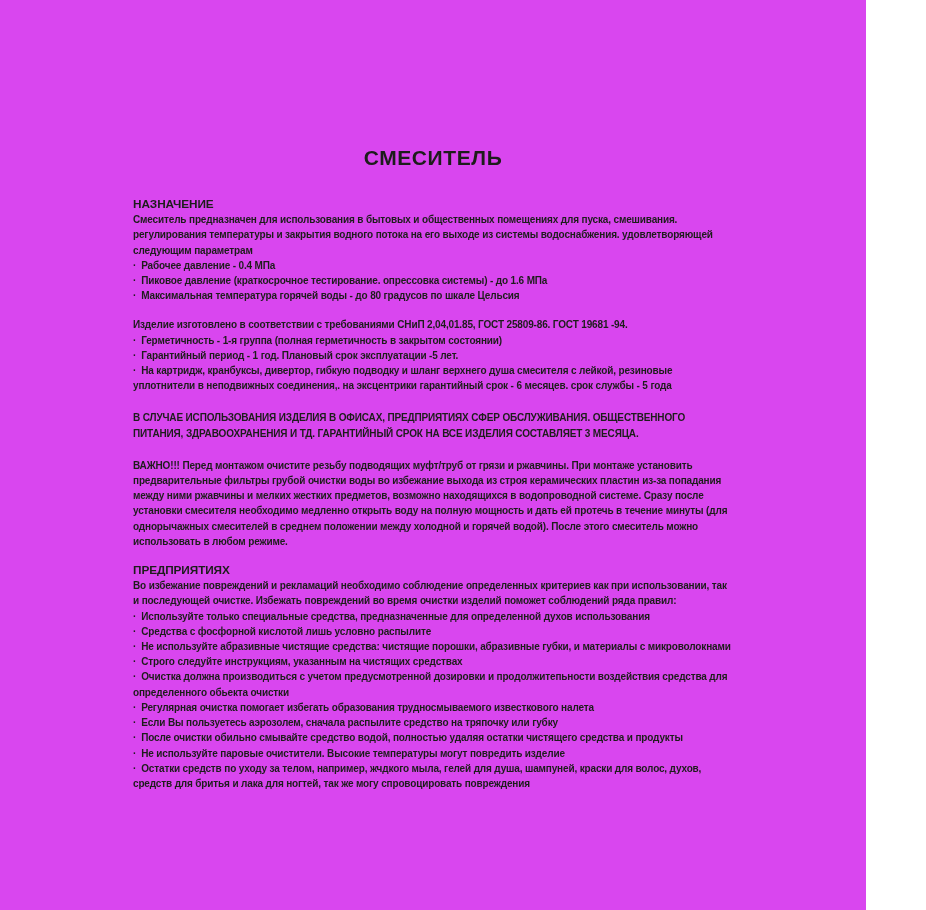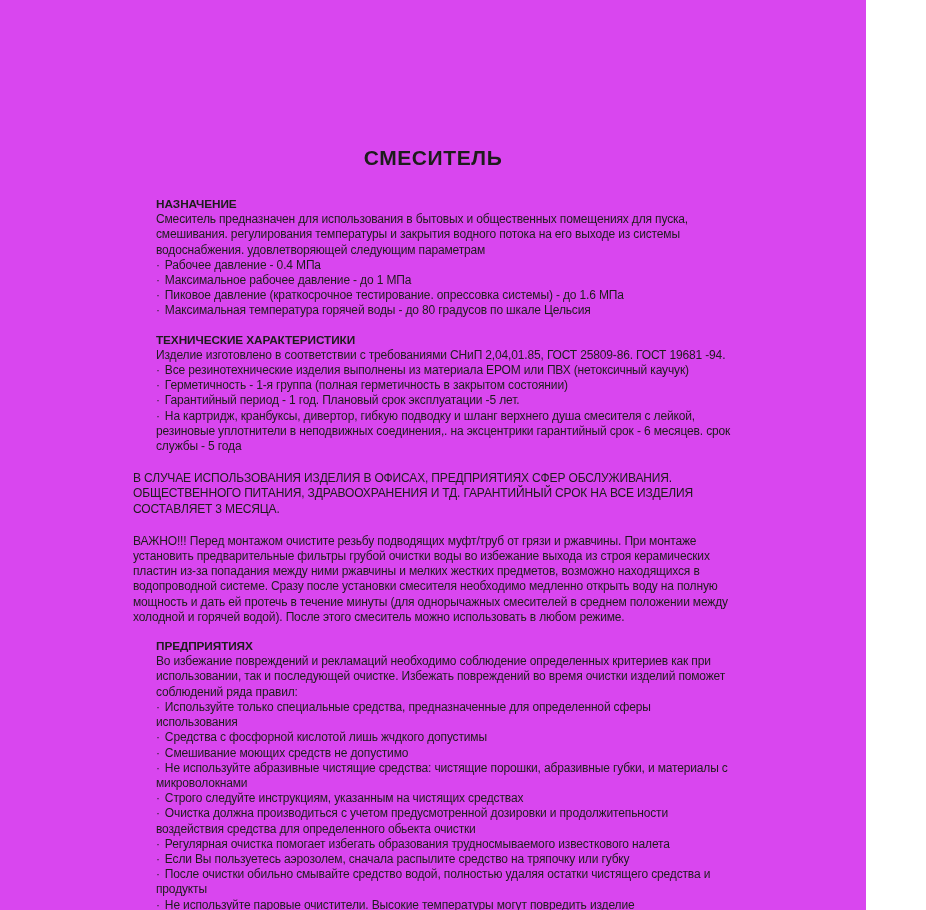--- a/index.html
+++ b/index.html
@@ -17,30 +17,30 @@
     padding: 146px 133px 0 133px;
     background: #d946ef;
   }
   .doc-title {
     font-size: 21px;
     font-weight: 700;
     letter-spacing: 0.6px;
     text-align: center;
     margin-bottom: 27px;
   }
-  .section { margin-bottom: 14px; margin-left: 23px; }
+  .section { margin-bottom: 14px; }
   .section-heading {
     font-size: 11.8px;
     font-weight: 700;
     line-height: 15.2px;
     letter-spacing: -0.1px;
   }
   .para, .bullet-list li {
-    font-size: 12px;
-    font-weight: 400;
+    font-size: 10px;
+    font-weight: 700;
     line-height: 15.2px;
     letter-spacing: -0.15px;
   }
   .caps-para { text-transform: none; }
   .bullet-list { list-style: none; }
   .bullet-list .dot { margin-right: 5px; }
   .standalone { margin-bottom: 14px; margin-top: 17px; }
 </style>
 </head>
 <body>
@@ -48,50 +48,46 @@
 <div class="page">
 
   <h1 class="doc-title">СМЕСИТЕЛЬ</h1>
 
   <section class="section">
     <h2 class="section-heading">НАЗНАЧЕНИЕ</h2>
     <p class="para">Смеситель предназначен для использования в бытовых и общественных помещениях для пуска, смешивания. регулирования температуры и закрытия водного потока на его выходе из системы водоснабжения. удовлетворяющей следующим параметрам</p>
     <ul class="bullet-list">
 
     <li><span class="dot">·</span><span class="bullet-text">Рабочее давление - 0.4 МПа</span></li>
-        <li><span class="dot">·</span><span class="bullet-text">Максимальное рабочее давление - до 1 МПа</span></li>
         <li><span class="dot">·</span><span class="bullet-text">Пиковое давление (краткосрочное тестирование. опрессовка системы) - до 1.6 МПа</span></li>
         <li><span class="dot">·</span><span class="bullet-text">Максимальная температура горячей воды - до 80 градусов по шкале Цельсия</span></li>
       </ul>
   </section>
 
   <section class="section">
-    <h2 class="section-heading">ТЕХНИЧЕСКИЕ ХАРАКТЕРИСТИКИ</h2>
     <p class="para">Изделие изготовлено в соответствии с требованиями СНиП 2,04,01.85, ГОСТ 25809-86. ГОСТ 19681 -94.</p>
     <ul class="bullet-list">
 
-    <li><span class="dot">·</span><span class="bullet-text">Все резинотехнические изделия выполнены из материала ЕРОМ или ПВХ (нетоксичный каучук)</span></li>
         <li><span class="dot">·</span><span class="bullet-text">Герметичность - 1-я группа (полная герметичность в закрытом состоянии)</span></li>
         <li><span class="dot">·</span><span class="bullet-text">Гарантийный период - 1 год. Плановый срок эксплуатации -5 лет.</span></li>
         <li><span class="dot">·</span><span class="bullet-text">На картридж, кранбуксы, дивертор, гибкую подводку и шланг верхнего душа смесителя с лейкой, резиновые уплотнители в неподвижных соединения,. на эксцентрики гарантийный срок - 6 месяцев. срок службы - 5 года</span></li>
       </ul>
   </section>
 
   <p class="para caps-para standalone">В СЛУЧАЕ ИСПОЛЬЗОВАНИЯ ИЗДЕЛИЯ В ОФИСАХ, ПРЕДПРИЯТИЯХ СФЕР ОБСЛУЖИВАНИЯ. ОБЩЕСТВЕННОГО ПИТАНИЯ, ЗДРАВООХРАНЕНИЯ И ТД. ГАРАНТИЙНЫЙ СРОК НА ВСЕ ИЗДЕЛИЯ СОСТАВЛЯЕТ 3 МЕСЯЦА.</p>
 
   <p class="para standalone">ВАЖНО!!! Перед монтажом очистите резьбу подводящих муфт/труб от грязи и ржавчины. При монтаже установить предварительные фильтры грубой очистки воды во избежание выхода из строя керамических пластин из-за попадания между ними ржавчины и мелких жестких предметов, возможно находящихся в водопроводной системе. Сразу после установки смесителя необходимо медленно открыть воду на полную мощность и дать ей протечь в течение минуты (для однорычажных смесителей в среднем положении между холодной и горячей водой). После этого смеситель можно использовать в любом режиме.</p>
 
   <section class="section">
     <h2 class="section-heading">ПРЕДПРИЯТИЯХ</h2>
     <p class="para">Во избежание повреждений и рекламаций необходимо соблюдение определенных критериев как при использовании, так и последующей очистке. Избежать повреждений во время очистки изделий поможет соблюдений ряда правил:</p>
     <ul class="bullet-list">
 
-    <li><span class="dot">·</span><span class="bullet-text">Используйте только специальные средства, предназначенные для определенной сферы использования</span></li>
-        <li><span class="dot">·</span><span class="bullet-text">Средства с фосфорной кислотой лишь жчдкого допустимы</span></li>
-        <li><span class="dot">·</span><span class="bullet-text">Смешивание моющих средств не допустимо</span></li>
+    <li><span class="dot">·</span><span class="bullet-text">Используйте только специальные средства, предназначенные для определенной духов использования</span></li>
+        <li><span class="dot">·</span><span class="bullet-text">Средства с фосфорной кислотой лишь условно распылите</span></li>
         <li><span class="dot">·</span><span class="bullet-text">Не используйте абразивные чистящие средства: чистящие порошки, абразивные губки, и материалы с микроволокнами</span></li>
         <li><span class="dot">·</span><span class="bullet-text">Строго следуйте инструкциям, указанным на чистящих средствах</span></li>
         <li><span class="dot">·</span><span class="bullet-text">Очистка должна производиться с учетом предусмотренной дозировки и продолжитепьности воздействия средства для определенного обьекта очистки</span></li>
         <li><span class="dot">·</span><span class="bullet-text">Регулярная очистка помогает избегать образования трудносмываемого известкового налета</span></li>
         <li><span class="dot">·</span><span class="bullet-text">Если Вы пользуетесь аэрозолем, сначала распылите средство на тряпочку или губку</span></li>
         <li><span class="dot">·</span><span class="bullet-text">После очистки обильно смывайте средство водой, полностью удаляя остатки чистящего средства и продукты</span></li>
         <li><span class="dot">·</span><span class="bullet-text">Не используйте паровые очистители. Высокие температуры могут повредить изделие</span></li>
         <li><span class="dot">·</span><span class="bullet-text">Остатки средств по уходу за телом, например, жчдкого мыла, гелей для душа, шампуней, краски для волос, духов, средств для бритья и лака для ногтей, так же могу спровоцировать повреждения</span></li>
       </ul>
   </section>

